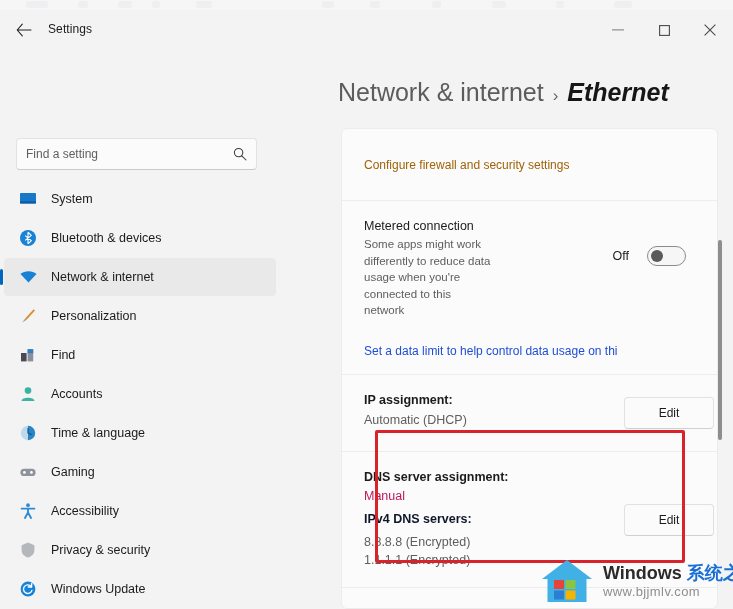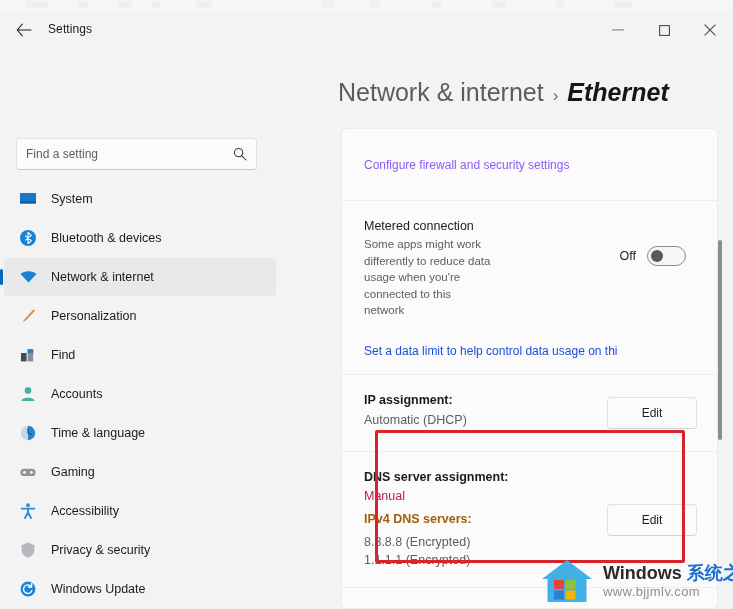--- a/index.html
+++ b/index.html
@@ -63,52 +63,52 @@
   .bc-sep { color:#6a6a6a; font-size:17px; }
   .bc-current { color:#161616; font-weight:600;font-style:italic; }
 
   .panel {
     position:absolute; left:51px; top:78px; width:377px; height:481px;
     background:#fbfbfb; border:1px solid #ececec; border-radius:6px; overflow:hidden;
   }
   .section { position:relative; padding:0 22px; }
   .divider { height:1px; background:#ededed; margin:0; }
 
-  .link { color:#8b5cf6; font-size:12px; text-decoration:none; }
+  .link { color:#a16207; font-size:12px; text-decoration:none; }
   .link.blue2 { color:#1d4ed8; }
 
   .sec-firewall { padding-top:26px; padding-bottom:27px; }
 
   .sec-metered { padding-top:18px; padding-bottom:16px; position:relative; }
   .metered-title { font-size:12.5px; color:#1b1b1b; margin-bottom:3px; }
   .metered-desc { font-size:11.5px; color:#5e5e5e; line-height:16.6px; width:128px; }
-  .toggle-wrap { position:absolute; right:31px; top:45px; display:flex; align-items:center; gap:11px; }
+  .toggle-wrap { position:absolute; right:31px; top:45px; display:flex; align-items:center; gap:18px; }
   .toggle-label { font-size:12.5px; color:#1b1b1b; }
   .toggle {
     width:39px; height:20px; border-radius:10px; background:#f6f6f6;
     border:1px solid #8b8b8b; position:relative;
   }
   .toggle .knob { position:absolute; left:3px; top:3px; width:12px; height:12px; border-radius:50%; background:#5a5a5a; }
   .datalimit { margin-top:25px; font-size:12px; white-space:nowrap; overflow:hidden; }
 
   .sec-ip { padding-top:18px; padding-bottom:20px; position:relative; min-height:76px; }
   .row-label { font-size:12.5px; color:#1b1b1b; font-weight:600; }
   .row-value { font-size:12.5px; color:#5e5e5e; margin-top:6px; }
   .editbtn {
-    position:absolute; right:20px; top:22px; width:90px; height:32px;
+    position:absolute; right:3px; top:22px; width:90px; height:32px;
     background:#fbfbfb; border:1px solid #e1e1e1; border-bottom-color:#d0d0d0;
     border-radius:4px; display:flex; align-items:center; justify-content:center;
     font-size:12px; color:#1b1b1b;
   }
 
   .sec-dns { padding-top:18px; padding-bottom:18px; position:relative; min-height:125px; }
   .dns-list { margin-top:7px; }
   .dns-list div { font-size:12.5px; color:#5e5e5e; line-height:18px; }
   .dns-sub { font-size:12.5px; color:#be185d; margin-top:5px; }
-  .dns-ipv4 { font-size:12.5px; color:#a16207; font-weight:600; margin-top:9px; }
+  .dns-ipv4 { font-size:12.5px; color:#0f172a; font-weight:600; margin-top:9px; }
 
   .sec-link { padding-top:16px; }
   .link-label { font-size:12.5px; color:#1b1b1b; line-height:18px; width:150px; }
 
   
   .redrect {
     position:absolute; left:375px; top:430px; width:310px; height:133px;
     border:3px solid #d8232a; border-radius:2px; pointer-events:none;
   }
 

